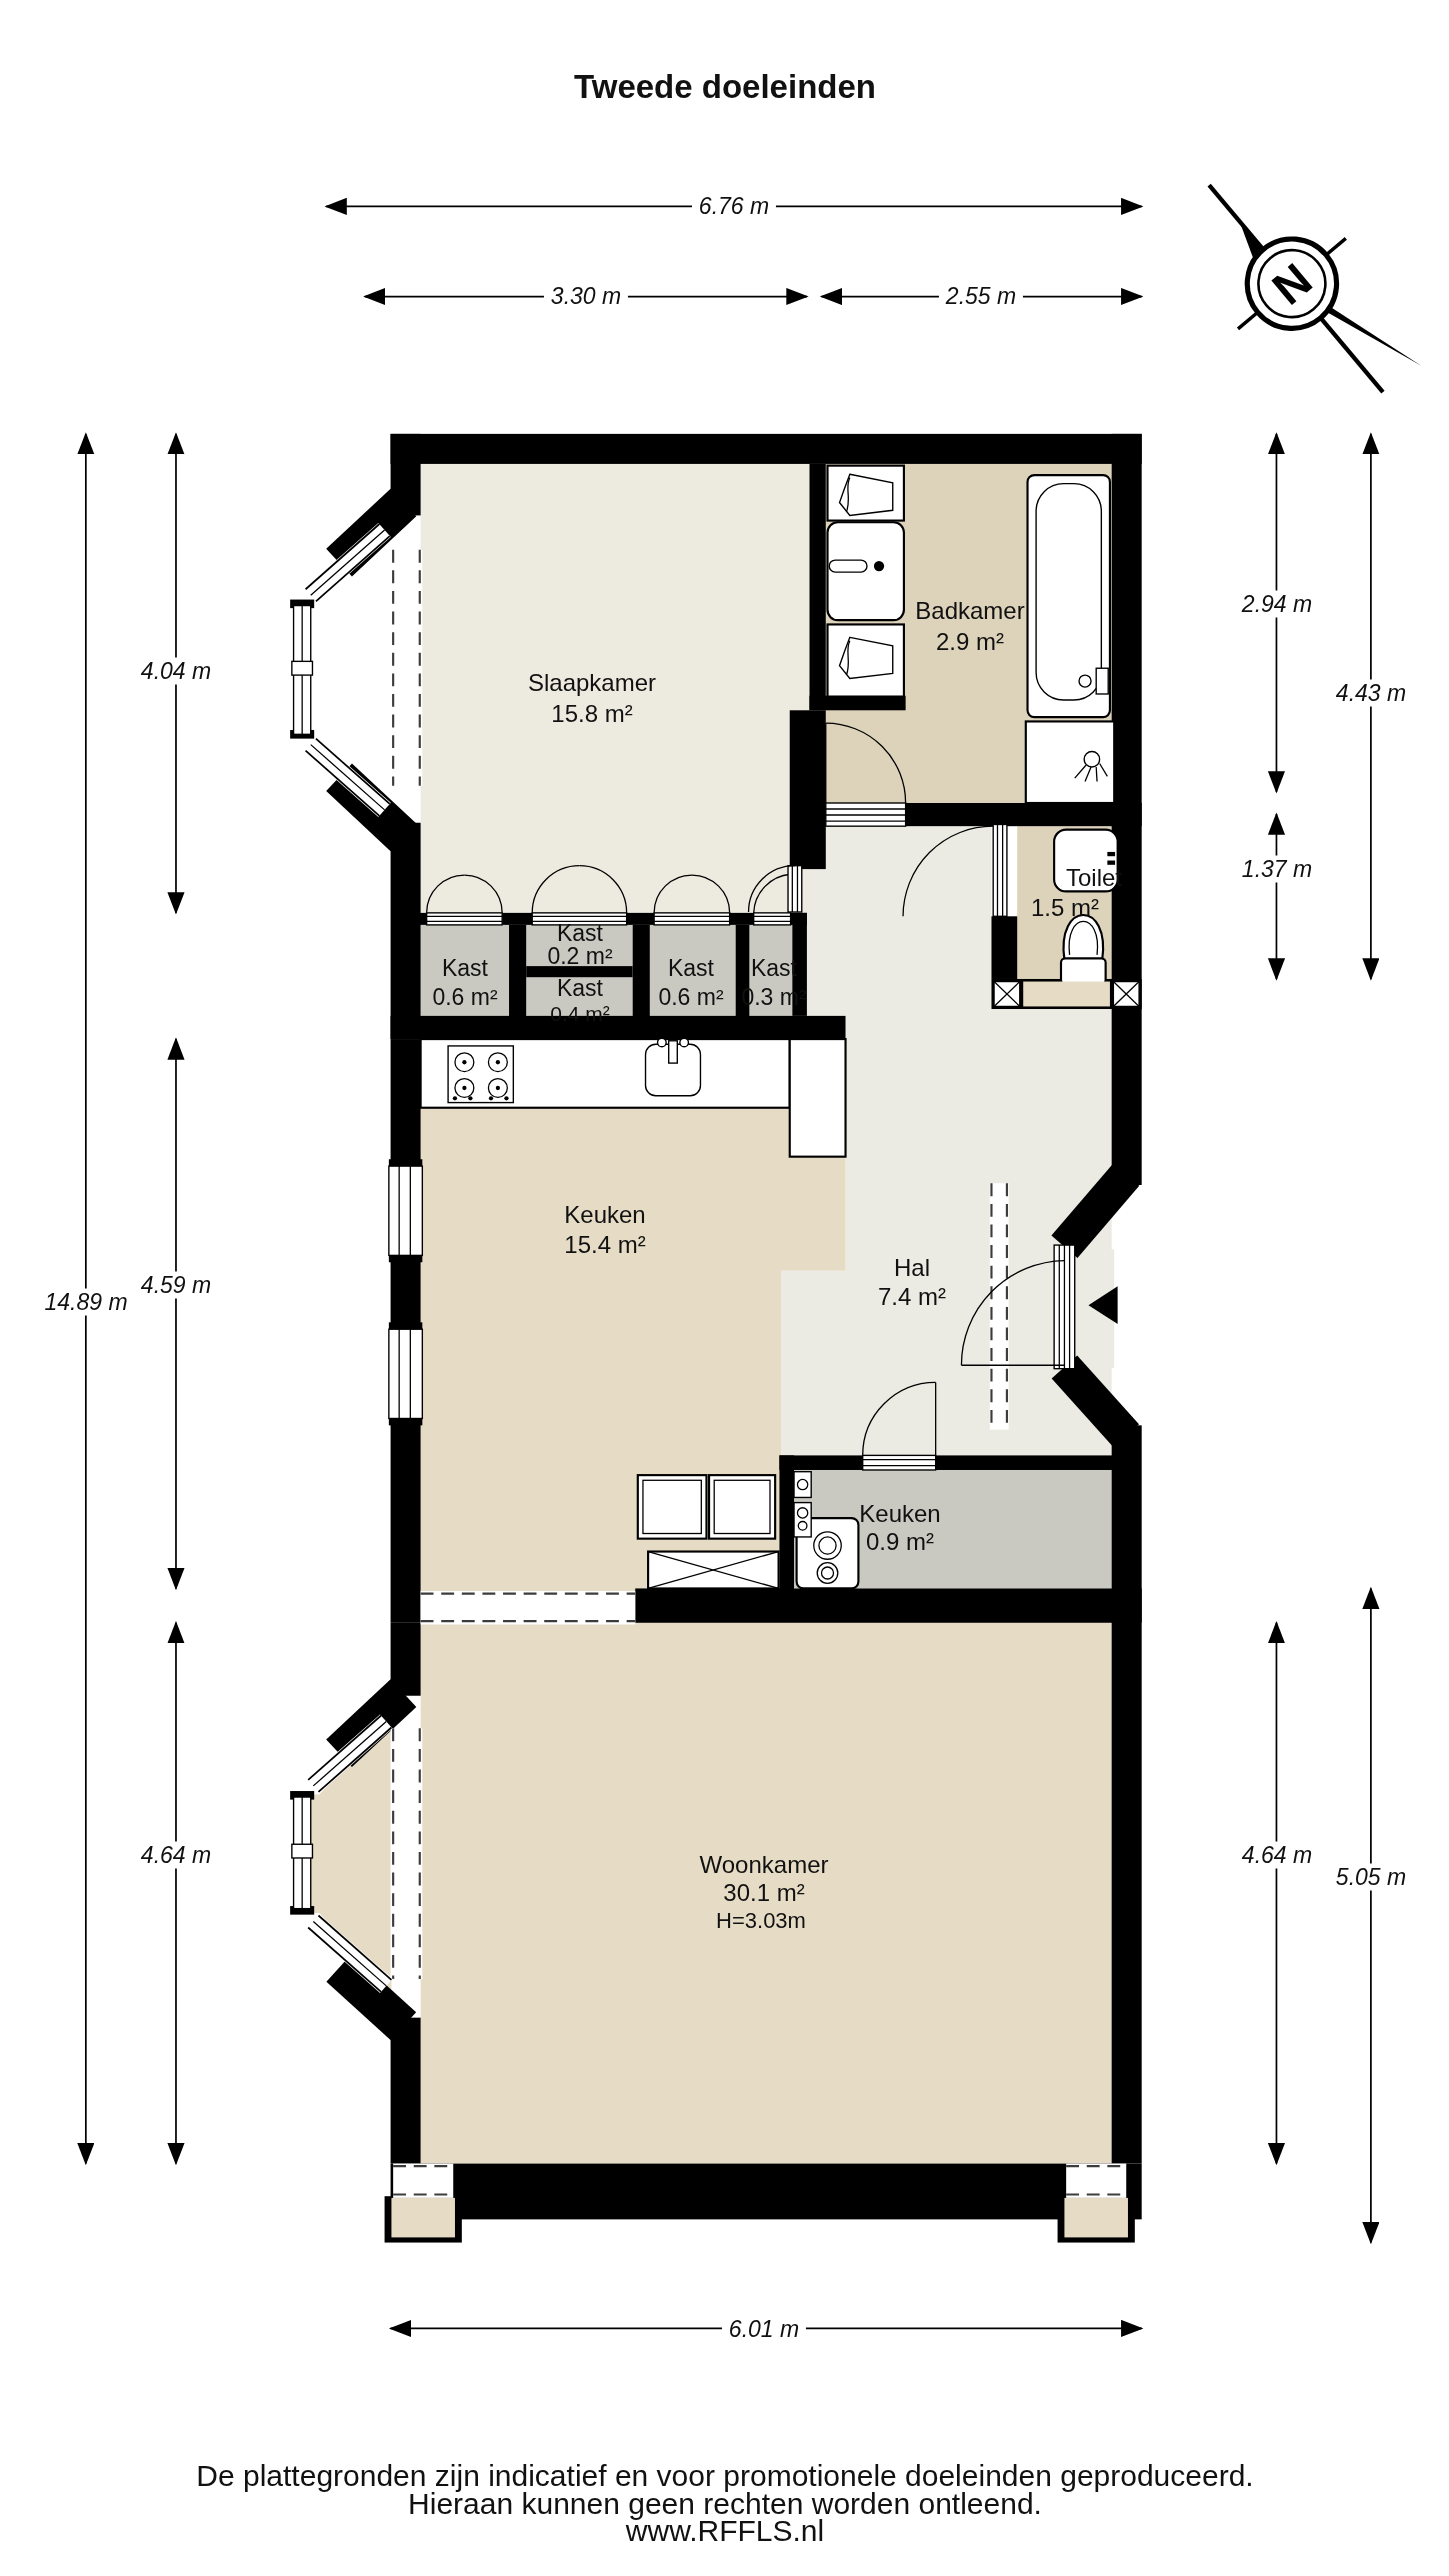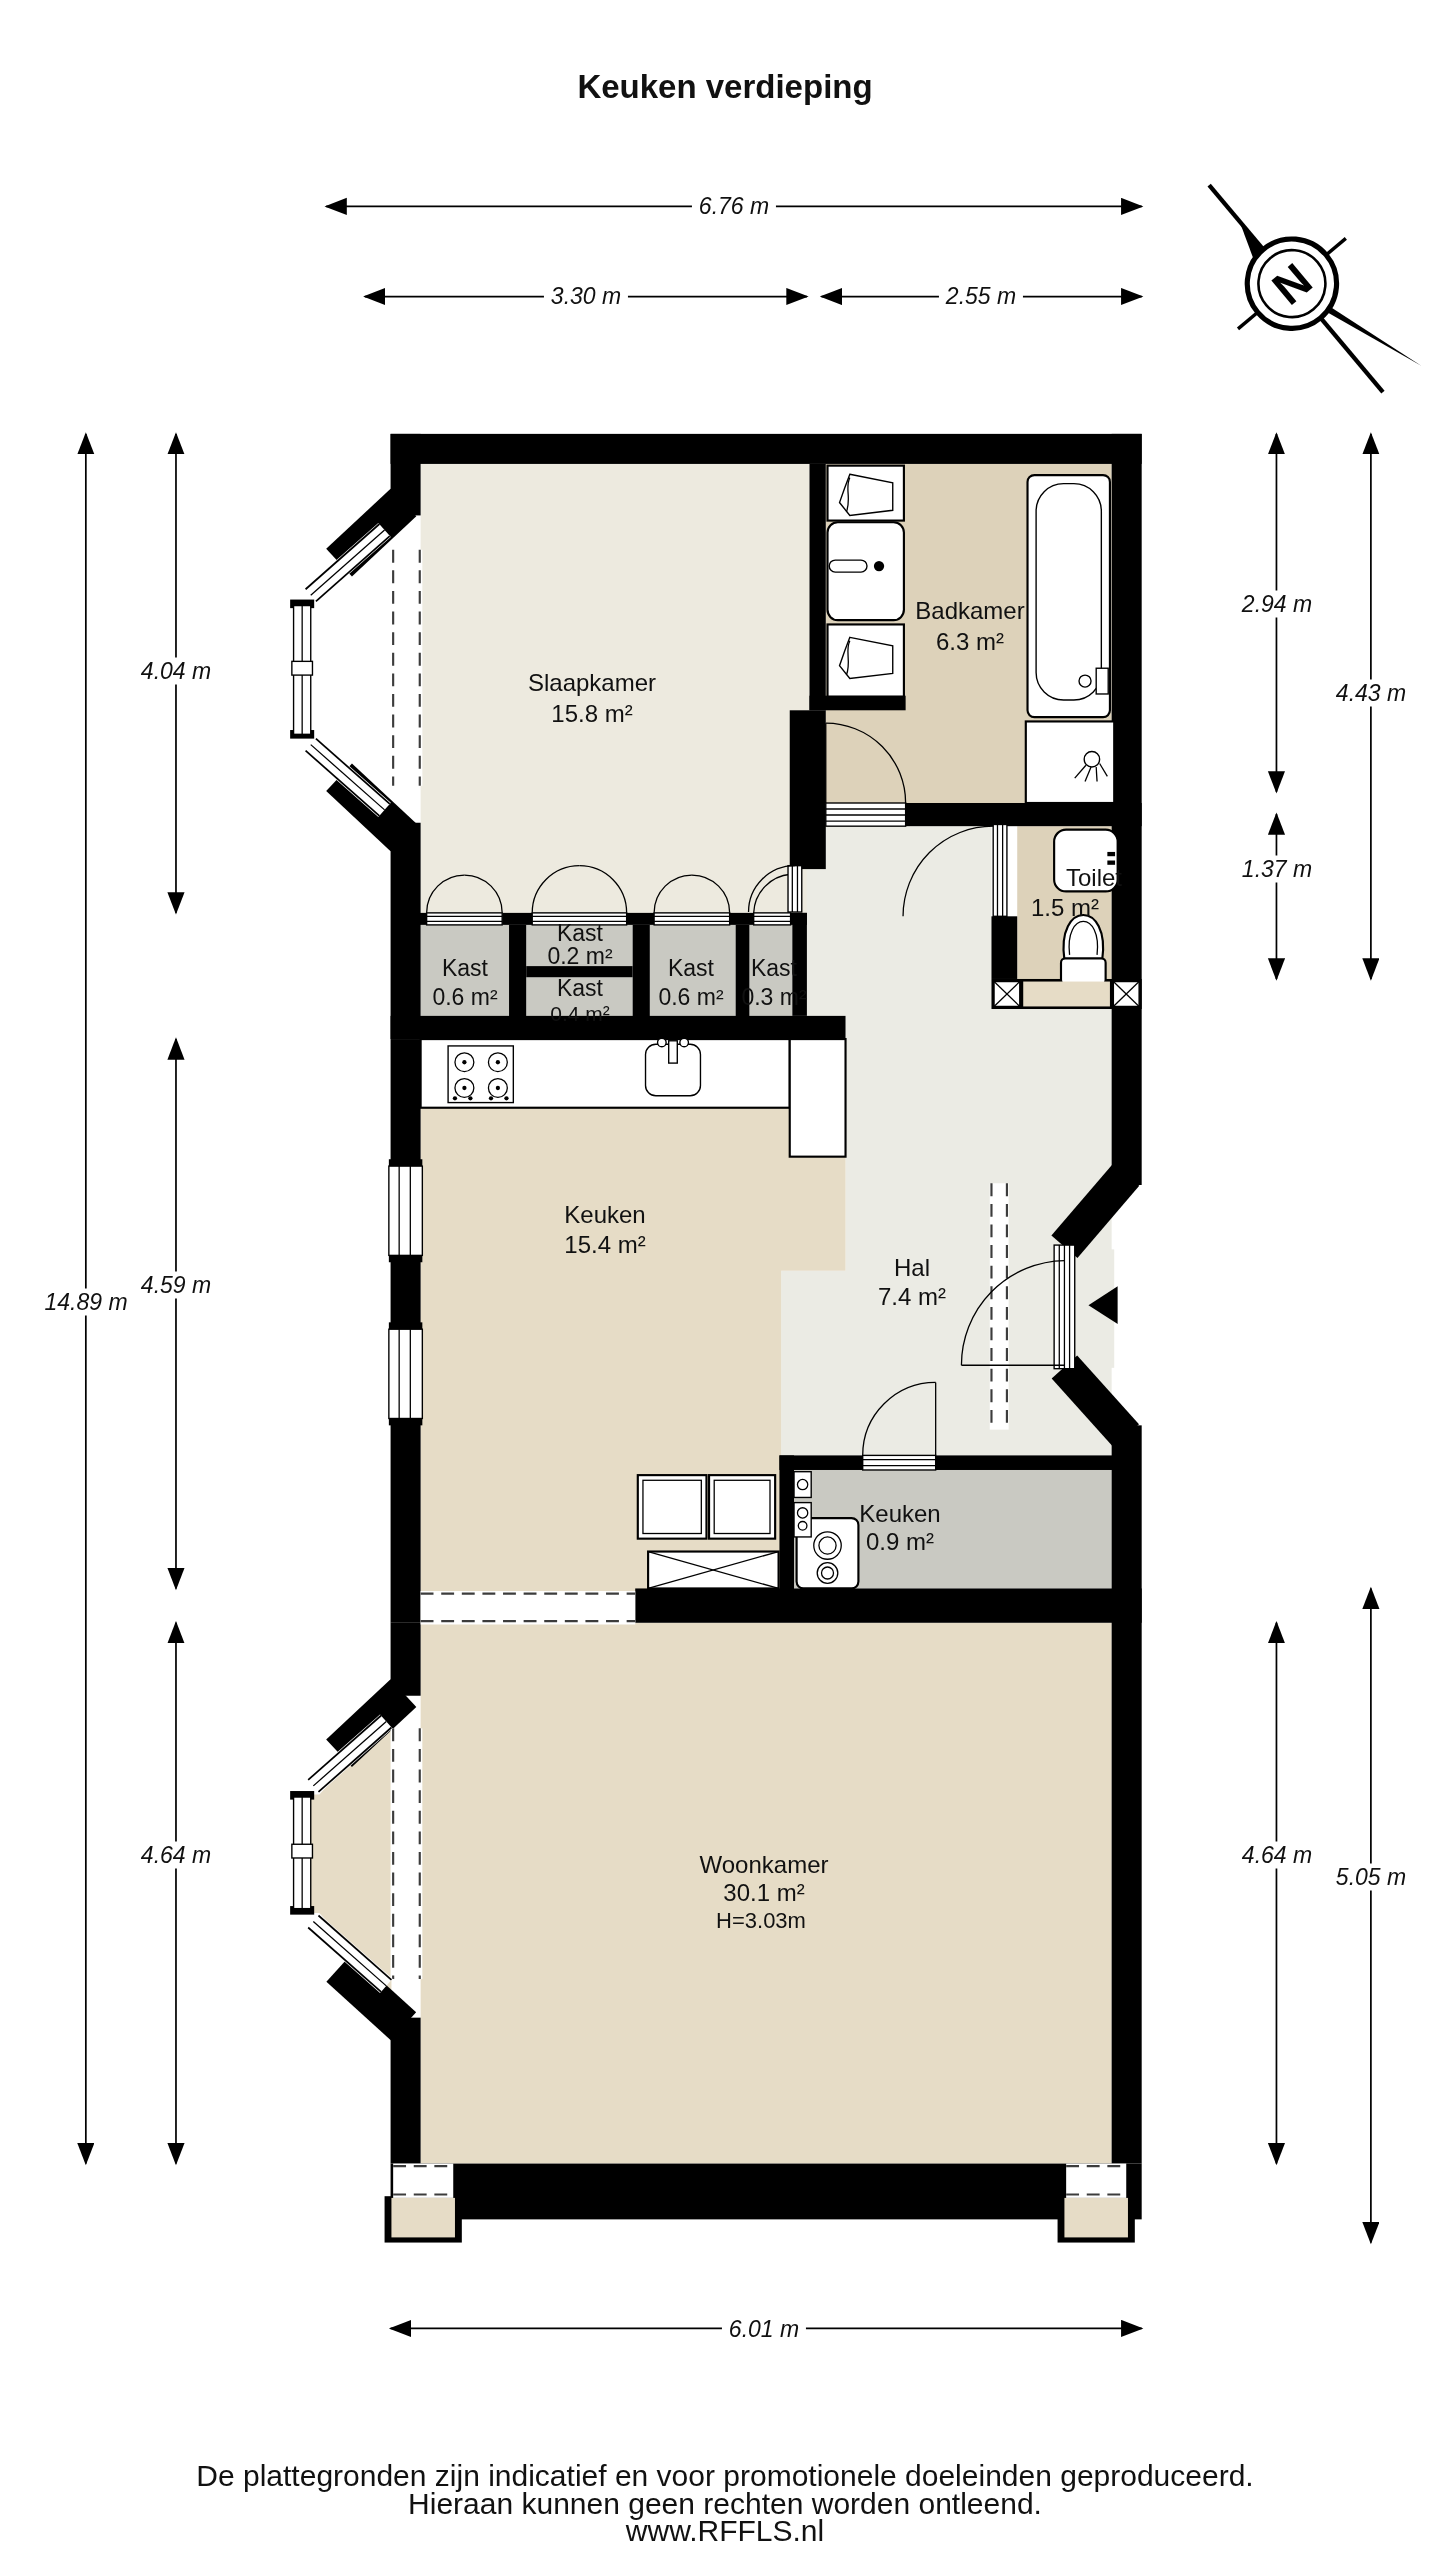--- a/index.html
+++ b/index.html
@@ -405,26 +405,26 @@
     <line class="dim" x1="205" y1="1890" x2="205" y2="2520" marker-start="url(#arr)" marker-end="url(#arr)"></line>
     <line class="dim" x1="1487" y1="505" x2="1487" y2="922" marker-start="url(#arr)" marker-end="url(#arr)"></line>
     <line class="dim" x1="1487" y1="948" x2="1487" y2="1140" marker-start="url(#arr)" marker-end="url(#arr)"></line>
     <line class="dim" x1="1597" y1="505" x2="1597" y2="1140" marker-start="url(#arr)" marker-end="url(#arr)"></line>
     <line class="dim" x1="1487" y1="1890" x2="1487" y2="2520" marker-start="url(#arr)" marker-end="url(#arr)"></line>
     <line class="dim" x1="1597" y1="1850" x2="1597" y2="2612" marker-start="url(#arr)" marker-end="url(#arr)"></line>
     <line class="dim" x1="455" y1="2712" x2="1330" y2="2712" marker-start="url(#arr)" marker-end="url(#arr)"></line>
   </g>
 </svg>
 
-<div class="title" style="top:87px">Keuken verdieping</div>
+<div class="title" style="top:87px">Tweede doeleinden</div>
 
 <div class="lbl" style="left:592px;top:683px">Slaapkamer</div>
 <div class="lbl" style="left:592px;top:714px">15.8 m²</div>
 <div class="lbl" style="left:970px;top:611px">Badkamer</div>
-<div class="lbl" style="left:970px;top:642px">6.3 m²</div>
+<div class="lbl" style="left:970px;top:642px">2.9 m²</div>
 <div class="lbl" style="left:1094px;top:878px">Toilet</div>
 <div class="lbl" style="left:1065px;top:908px">1.5 m²</div>
 <div class="lbl" style="left:465px;top:969px;font-size:23px">Kast</div>
 <div class="lbl" style="left:465px;top:998px;font-size:23px">0.6 m²</div>
 <div class="lbl" style="left:580px;top:934px;font-size:23px">Kast</div>
 <div class="lbl" style="left:580px;top:957px;font-size:23px">0.2 m²</div>
 <div class="lbl" style="left:580px;top:989px;font-size:23px">Kast</div>
 <div class="lbl" style="left:580px;top:1014px;font-size:21px">0.4 m²</div>
 <div class="lbl" style="left:691px;top:969px;font-size:23px">Kast</div>
 <div class="lbl" style="left:691px;top:998px;font-size:23px">0.6 m²</div>

